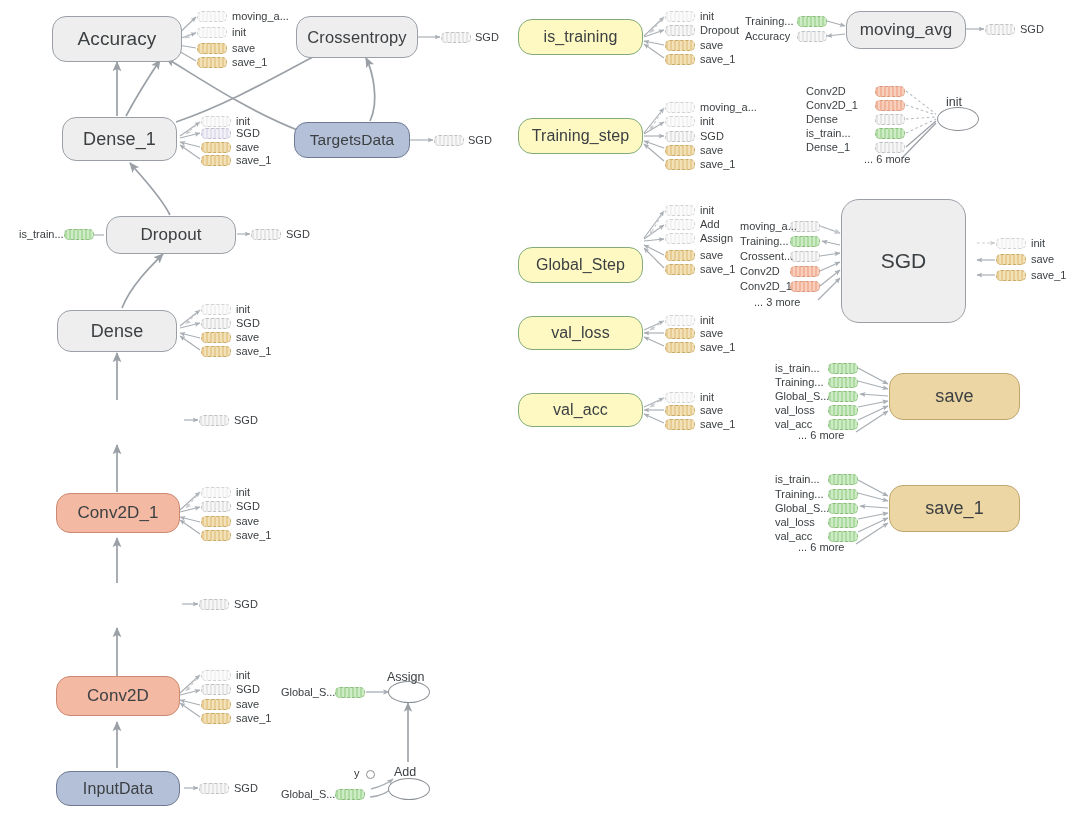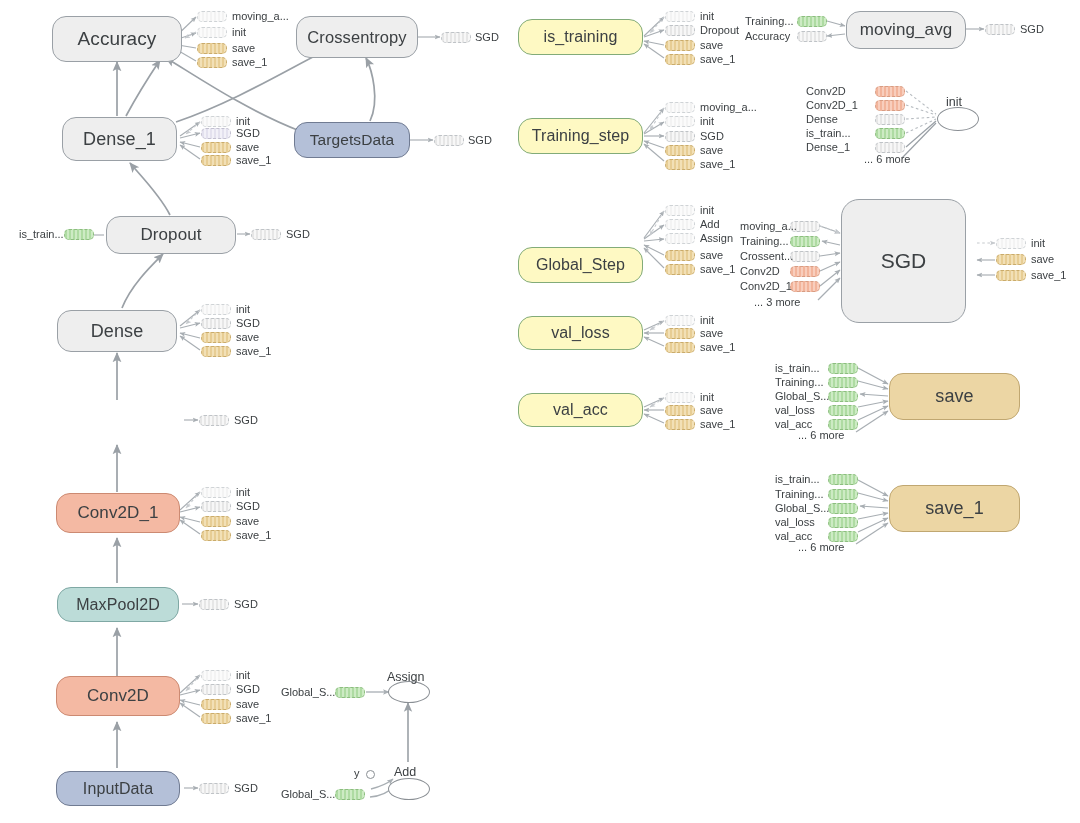--- a/index.html
+++ b/index.html
@@ -293,23 +293,20 @@
 
   <div class="node ns c-grey" style="left:57px;top:310px;width:120px;height:42px;font-size:18px;">
     <span class="lbl">Dense</span>
   </div>
 
 
   <div class="node ns c-salmon" style="left:56px;top:493px;width:124px;height:40px;font-size:17px;">
     <span class="lbl">Conv2D_1</span>
   </div>
 
-  <div class="node ns c-teal" style="left:57px;top:587px;width:122px;height:35px;font-size:16px;">
-    <span class="lbl">MaxPool2D</span>
-  </div>
 
   <div class="node ns c-salmon" style="left:56px;top:676px;width:124px;height:40px;font-size:17px;">
     <span class="lbl">Conv2D</span>
   </div>
 
   <div class="node ns c-blue" style="left:56px;top:771px;width:124px;height:35px;font-size:16px;">
     <span class="lbl">InputData</span>
   </div>
 
   <div class="node ns c-green" style="left:518px;top:19px;width:125px;height:36px;font-size:16px;">

